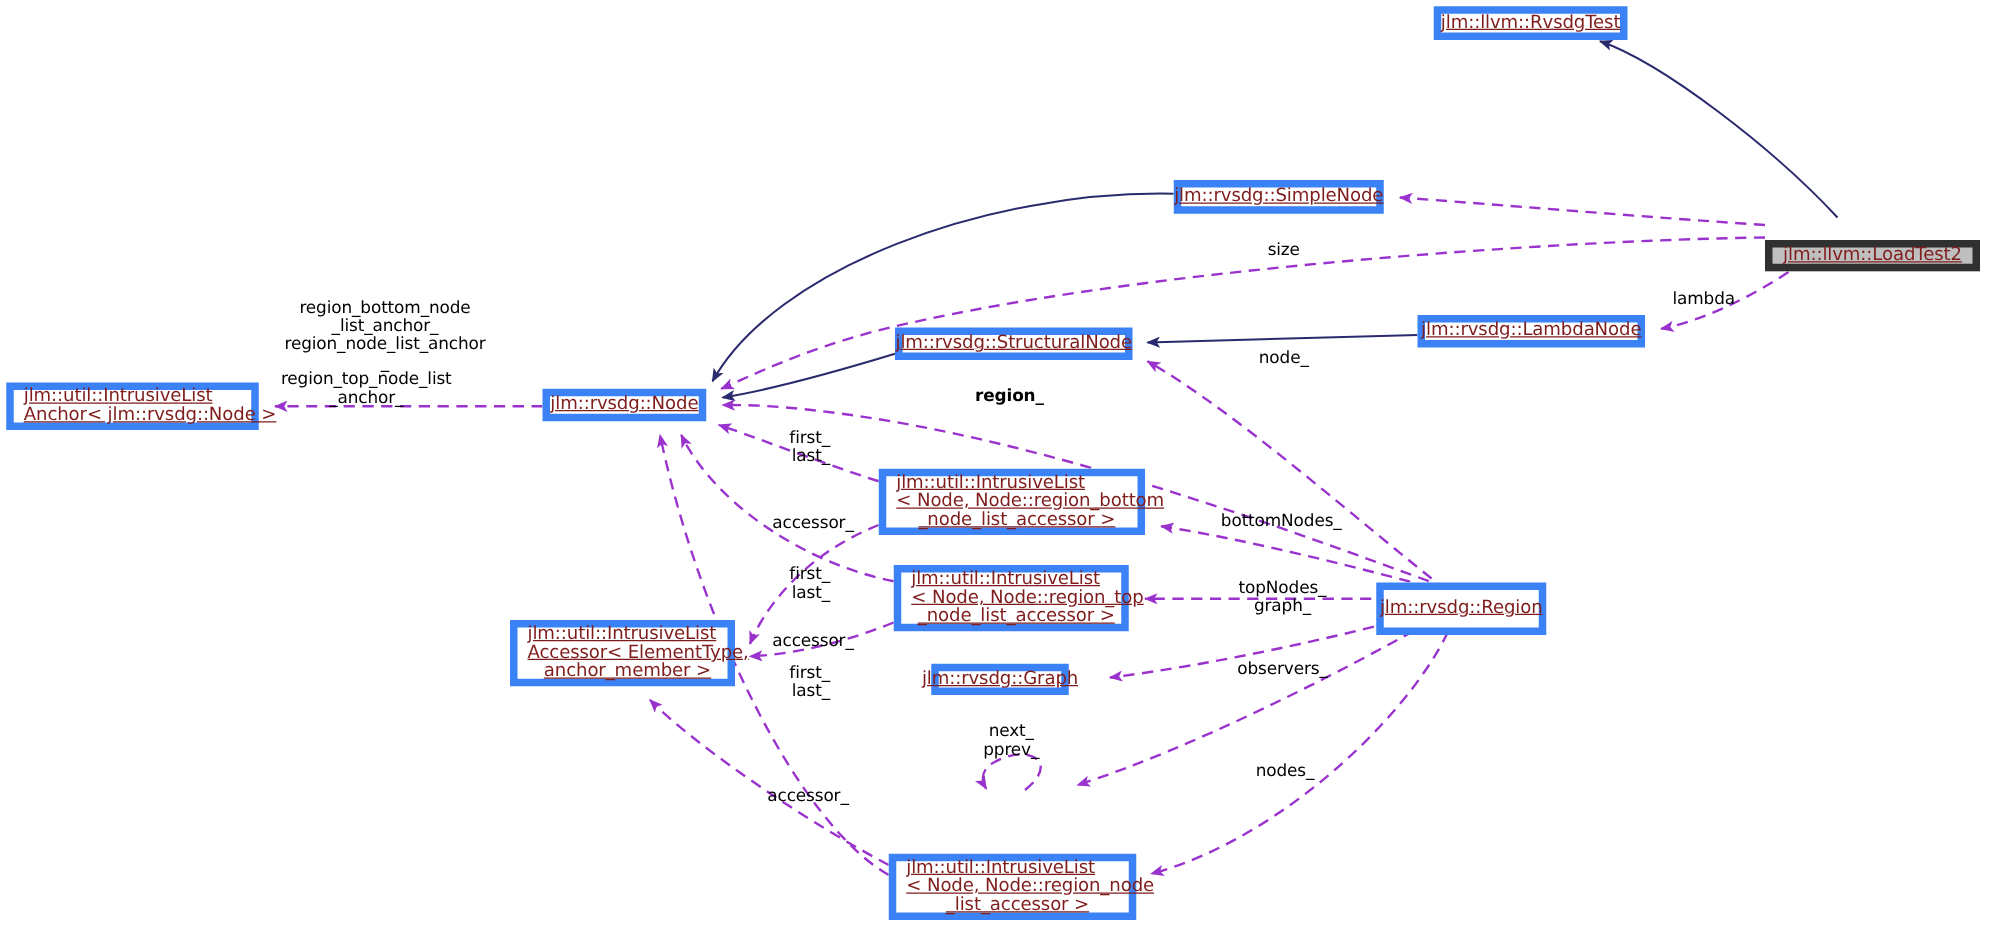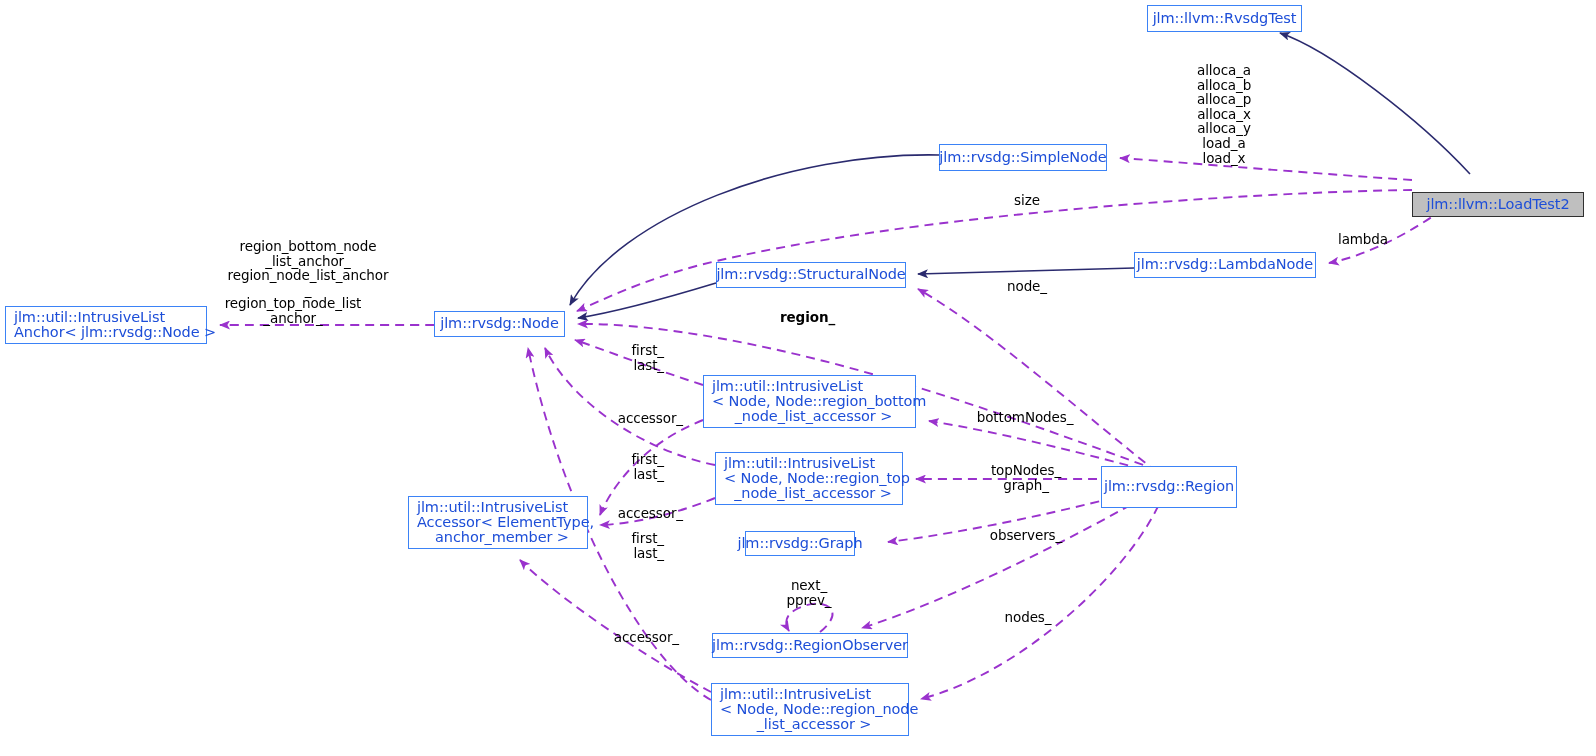--- a/index.html
+++ b/index.html
@@ -18,32 +18,33 @@
   svg#edges {
     position: absolute;
     left: 0;
     top: 0;
     width: 1596px;
     height: 756px;
   }
   .node-box {
     position: absolute;
     box-sizing: border-box;
-    border: 1px solid #3b82f6;
+    border: 6px solid #3b82f6;
     background: #ffffff;
     display: flex;
     flex-direction: column;
     align-items: center;
     justify-content: center;
     font-size: 14.5px;
     line-height: 15.2px;
-    color: #1d4ed8;
+    color: #7f1d1d;
     white-space: pre;
     text-align: center;
     letter-spacing: -0.1px;
+    text-decoration: underline;
   }
   .node-box.highlight {
     background: #bfbfbf;
     border-color: #303030;
   }
   .node-line { display: block; }
   .edge-label {
     position: absolute;
     font-size: 13.5px;
     line-height: 14.6px;
@@ -168,37 +169,27 @@
   <div class="node-box" id="box-ilistaccessor" style="left:408px; top:496px; width:180px; height:53px; align-items:flex-start; padding-left:8px;">
     <span class="node-line">jlm::util::IntrusiveList</span>
     <span class="node-line">Accessor&lt; ElementType,</span>
     <span class="node-line" style="align-self:center;">anchor_member &gt;</span>
   </div>
 
   <div class="node-box" id="box-graph" style="left:745px; top:531px; width:110px; height:25px;">
     <span class="node-line">jlm::rvsdg::Graph</span>
   </div>
 
-  <div class="node-box" id="box-regionobserver" style="left:712px; top:633px; width:196px; height:25px;">
-    <span class="node-line">jlm::rvsdg::RegionObserver</span>
-  </div>
 
   <div class="node-box" id="box-ilist-node" style="left:711px; top:683px; width:198px; height:53px; align-items:flex-start; padding-left:8px;">
     <span class="node-line">jlm::util::IntrusiveList</span>
     <span class="node-line">&lt; Node, Node::region_node</span>
     <span class="node-line" style="align-self:center;">_list_accessor &gt;</span>
   </div>
 
-  <div class="edge-label" style="left:1191px; top:63px; width:66px;">alloca_a
-alloca_b
-alloca_p
-alloca_x
-alloca_y
-load_a
-load_x</div>
 
   <div class="edge-label" style="left:1009px; top:193px; width:36px;">size</div>
 
   <div class="edge-label" style="left:1334px; top:232px; width:58px;">lambda</div>
 
   <div class="edge-label" style="left:227px; top:239px; width:162px;">region_bottom_node
 _list_anchor_
 region_node_list_anchor
 _</div>
 

